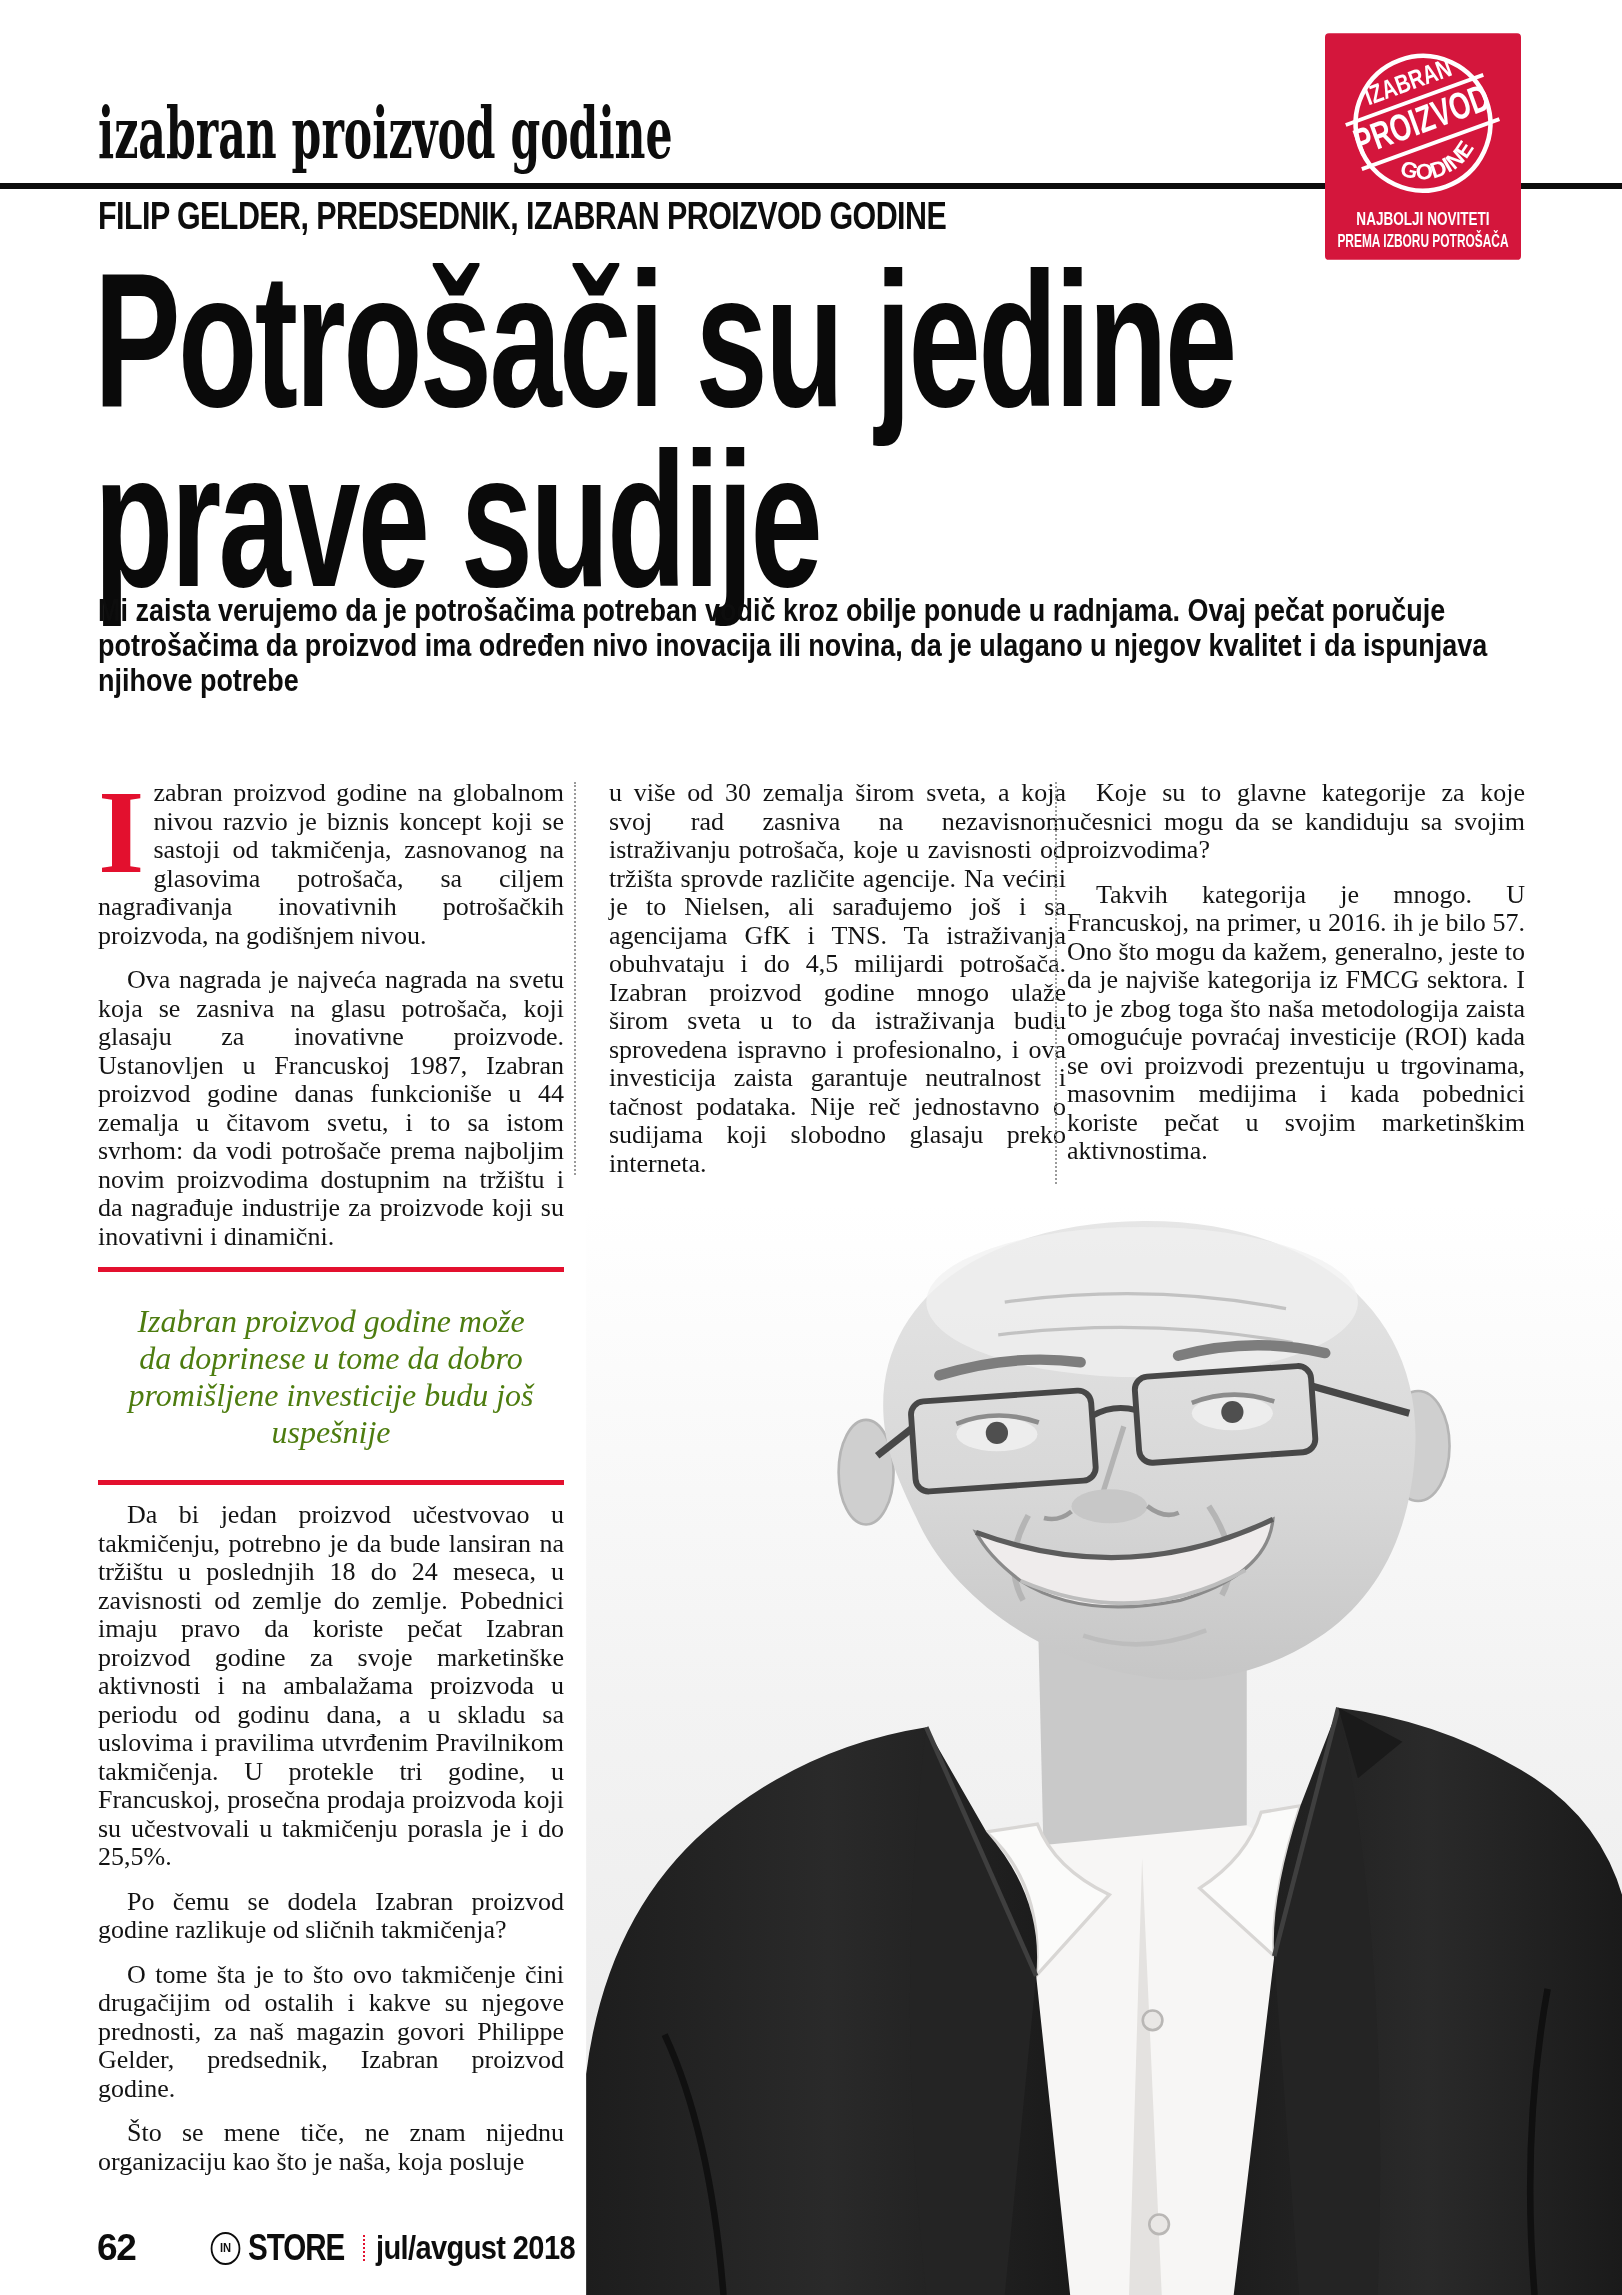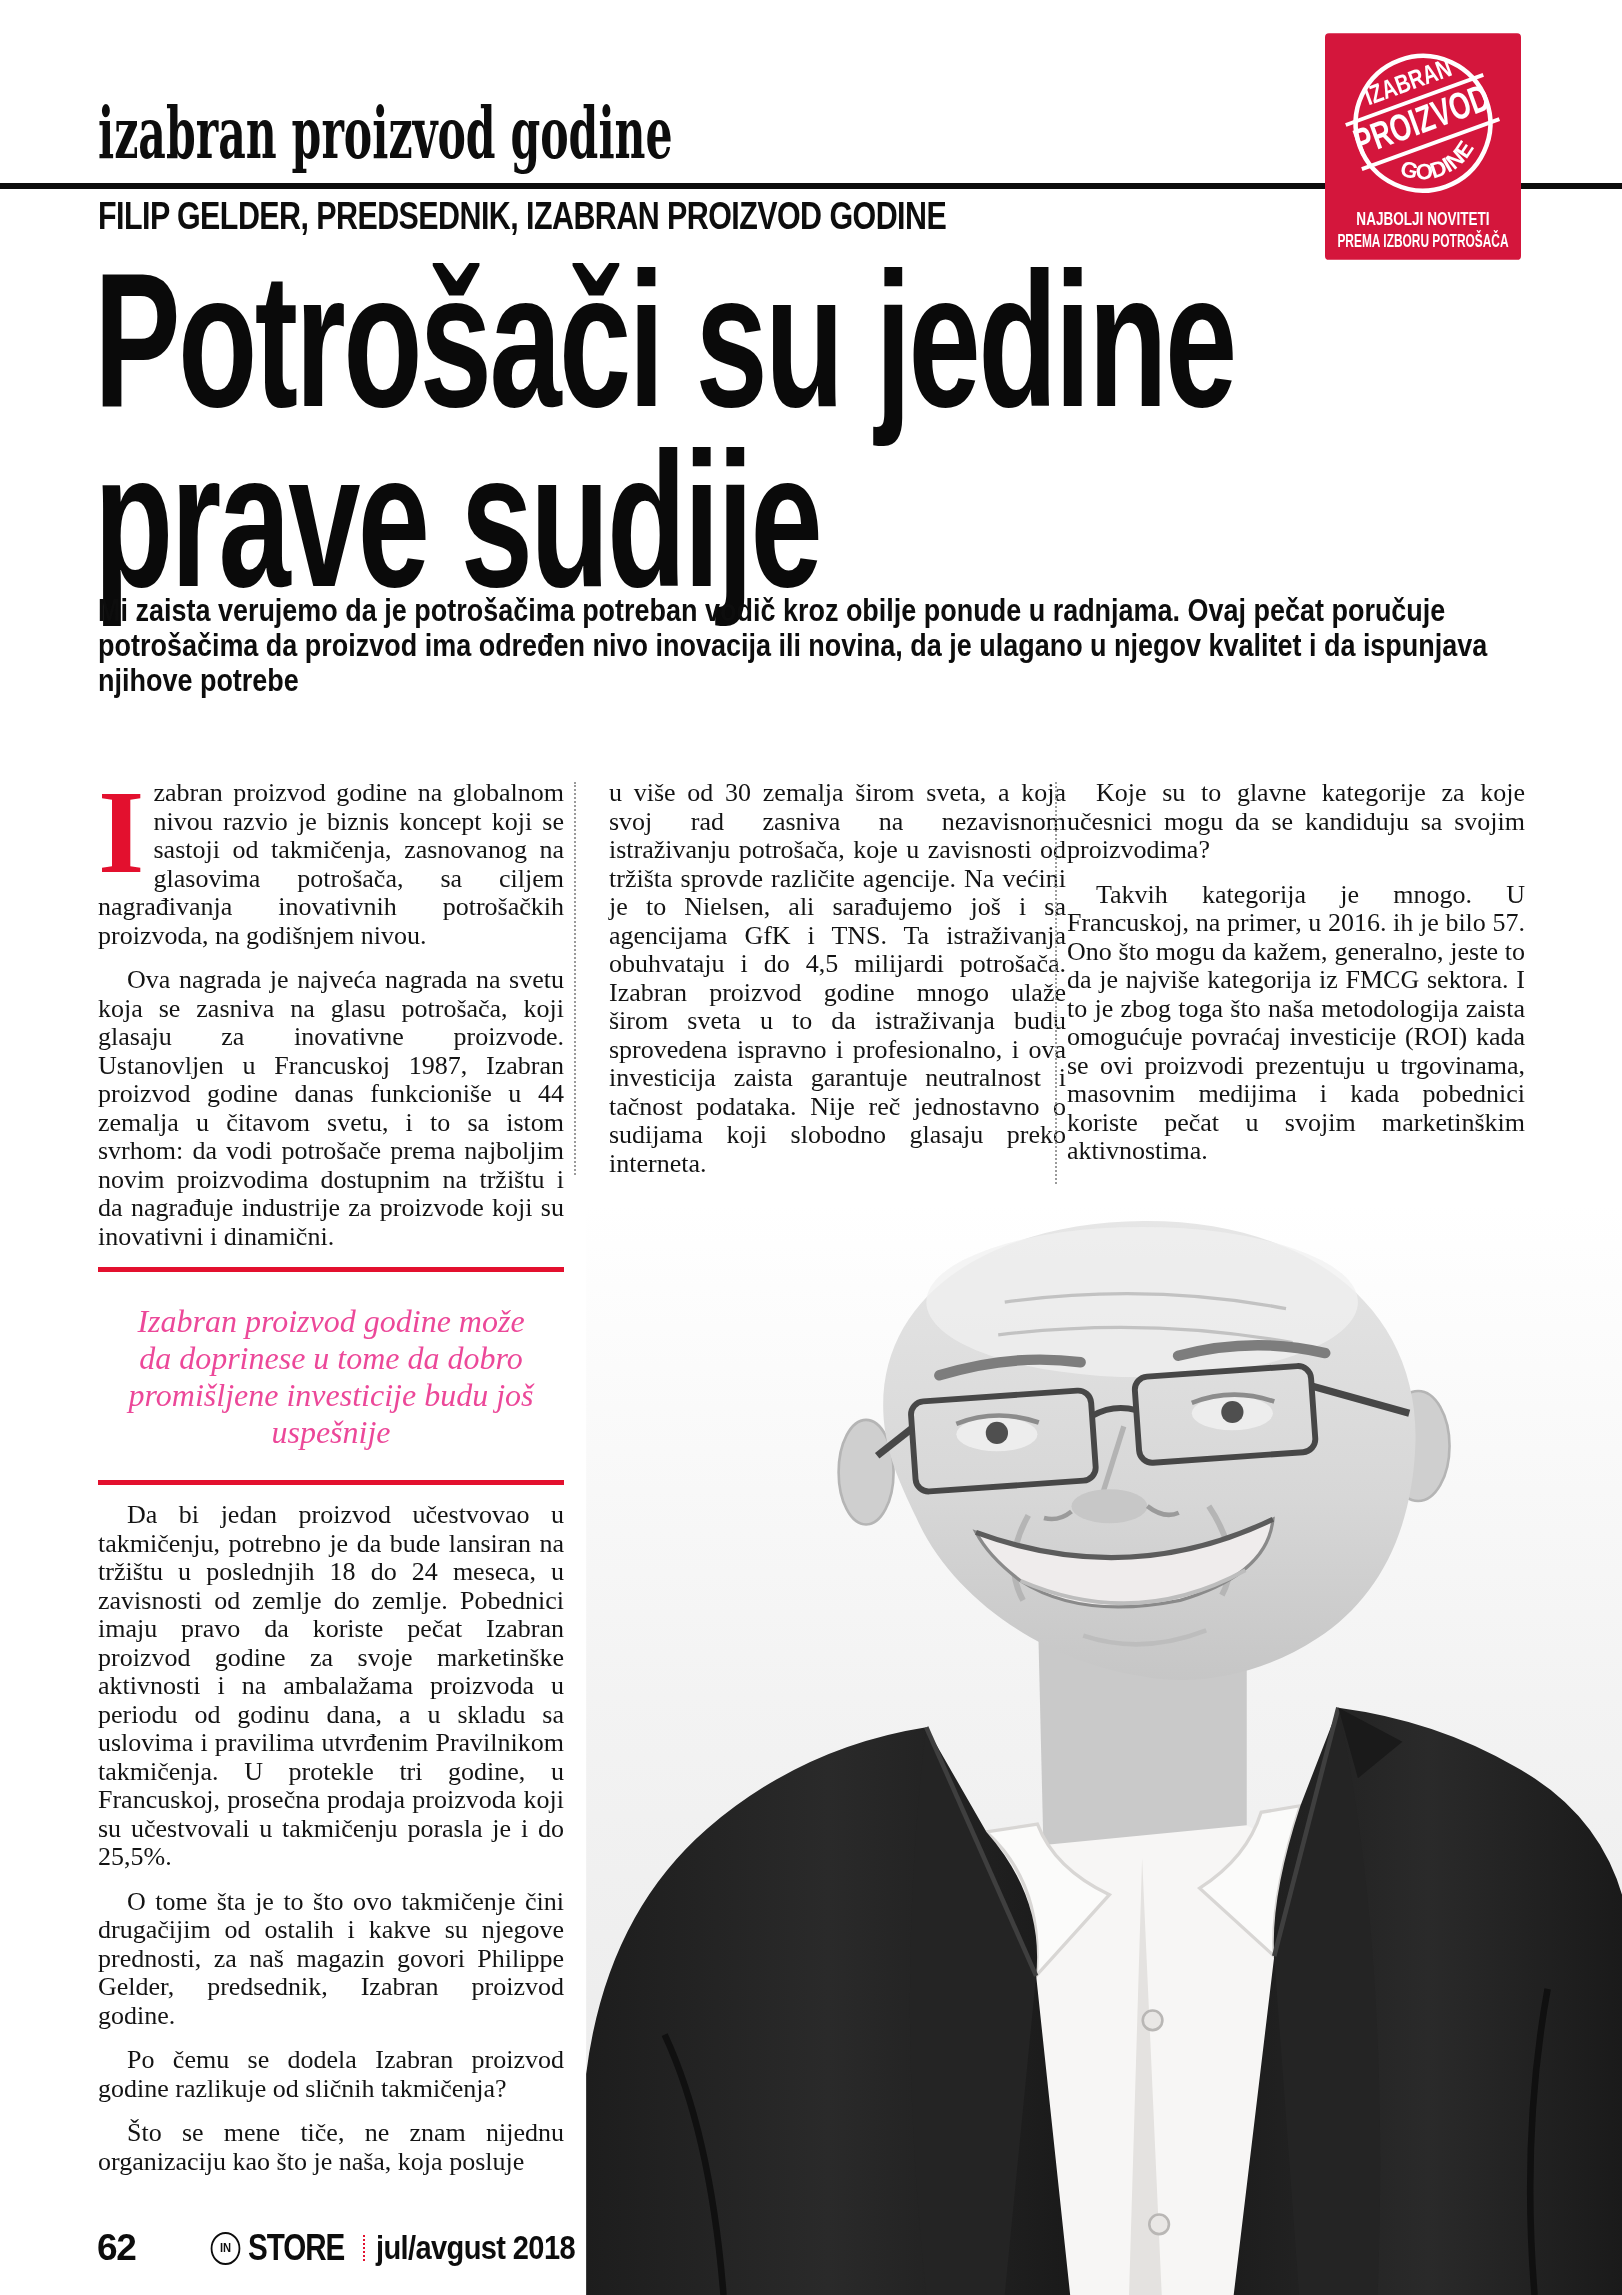--- a/index.html
+++ b/index.html
@@ -52,21 +52,21 @@
   #col3{left:1067px;width:458px;}
   .dropcap{
     float:left;color:#e3102e;
     font-family:"Liberation Serif",serif;font-weight:700;
     font-size:119px;line-height:98px;height:103px;
     padding:3.9px 9.2px 0 0;
   }
   .quote{
     border-top:5.9px solid #e3102e;border-bottom:5.9px solid #e3102e;
     padding:31px 19.6px 29px 19.6px;margin-top:26px;
-    text-align:center;font-style:italic;color:#ec4899;
+    text-align:center;font-style:italic;color:#4d7c0f;
     font-size:32px;line-height:37px;font-family:"Liberation Serif",serif;
   }
   .colsep{width:0;border-left:2px dotted #9a9a9a;}
   #sep1{left:574px;top:782px;height:393px;}
   #sep2{left:1055px;top:782px;height:402px;}
 
   
   .photo{left:586px;top:1204px;width:1037px;height:1091px;z-index:5;}
   .photo svg{display:block;}
 
@@ -120,22 +120,22 @@
     <text x="150" y="293" text-anchor="middle" fill="#fff" font-family="Liberation Sans, sans-serif" font-weight="700" font-size="27" textLength="204" lengthAdjust="spacingAndGlyphs">NAJBOLJI NOVITETI</text>
     <text x="150" y="327" text-anchor="middle" fill="#fff" font-family="Liberation Sans, sans-serif" font-weight="700" font-size="27" textLength="262" lengthAdjust="spacingAndGlyphs">PREMA IZBORU POTROŠAČA</text>
   </svg>
 </div>
 
 <div class="abs col" id="col1">
   <p><span class="dropcap">I</span><span>zabran proizvod godine na globalnom nivou razvio je biznis koncept koji se sastoji od takmičenja, zasnovanog na glasovima potrošača, sa ciljem nagrađivanja inovativnih potrošačkih proizvoda, na godišnjem nivou.</span></p>
   <p class="ind">Ova nagrada je najveća nagrada na svetu koja se zasniva na glasu potrošača, koji glasaju za inovativne proizvode. Ustanovljen u Francuskoj 1987, Izabran proizvod godine danas funkcioniše u 44 zemalja u čitavom svetu, i to sa istom svrhom: da vodi potrošače prema najboljim novim proizvodima dostupnim na tržištu i da nagrađuje industrije za proizvode koji su inovativni i dinamični.</p>
   <div class="quote">Izabran proizvod godine može da doprinese u tome da dobro promišljene investicije budu još uspešnije</div>
   <p class="ind">Da bi jedan proizvod učestvovao u takmičenju, potrebno je da bude lansiran na tržištu u poslednjih 18 do 24 meseca, u zavisnosti od zemlje do zemlje. Pobednici imaju pravo da koriste pečat Izabran proizvod godine za svoje marketinške aktivnosti i na ambalažama proizvoda u periodu od godinu dana, a u skladu sa uslovima i pravilima utvrđenim Pravilnikom takmičenja. U protekle tri godine, u Francuskoj, prosečna prodaja proizvoda koji su učestvovali u takmičenju porasla je i do 25,5%.</p>
+  <p class="ind q">Po čemu se dodela Izabran proizvod godine razlikuje od sličnih takmičenja?</p>
   <p class="ind">O tome šta je to što ovo takmičenje čini drugačijim od ostalih i kakve su njegove prednosti, za naš magazin govori Philippe Gelder, predsednik, Izabran proizvod godine.</p>
-  <p class="ind q">Po čemu se dodela Izabran proizvod godine razlikuje od sličnih takmičenja?</p>
   <p class="ind">Što se mene tiče, ne znam nijednu organizaciju kao što je naša, koja posluje</p>
 </div>
 
 <div class="abs colsep" id="sep1"></div>
 
 <div class="abs col" id="col2">
   <p>u više od 30 zemalja širom sveta, a koja svoj rad zasniva na nezavisnom istraživanju potrošača, koje u zavisnosti od tržišta sprovde različite agencije. Na većini je to Nielsen, ali sarađujemo još i sa agencijama GfK i TNS. Ta istraživanja obuhvataju i do 4,5 milijardi potrošača. Izabran proizvod godine mnogo ulaže širom sveta u to da istraživanja budu sprovedena ispravno i profesionalno, i ova investicija zaista garantuje neutralnost i tačnost podataka. Nije reč jednostavno o sudijama koji slobodno glasaju preko interneta.</p>
 </div>
 
 <div class="abs colsep" id="sep2"></div>

